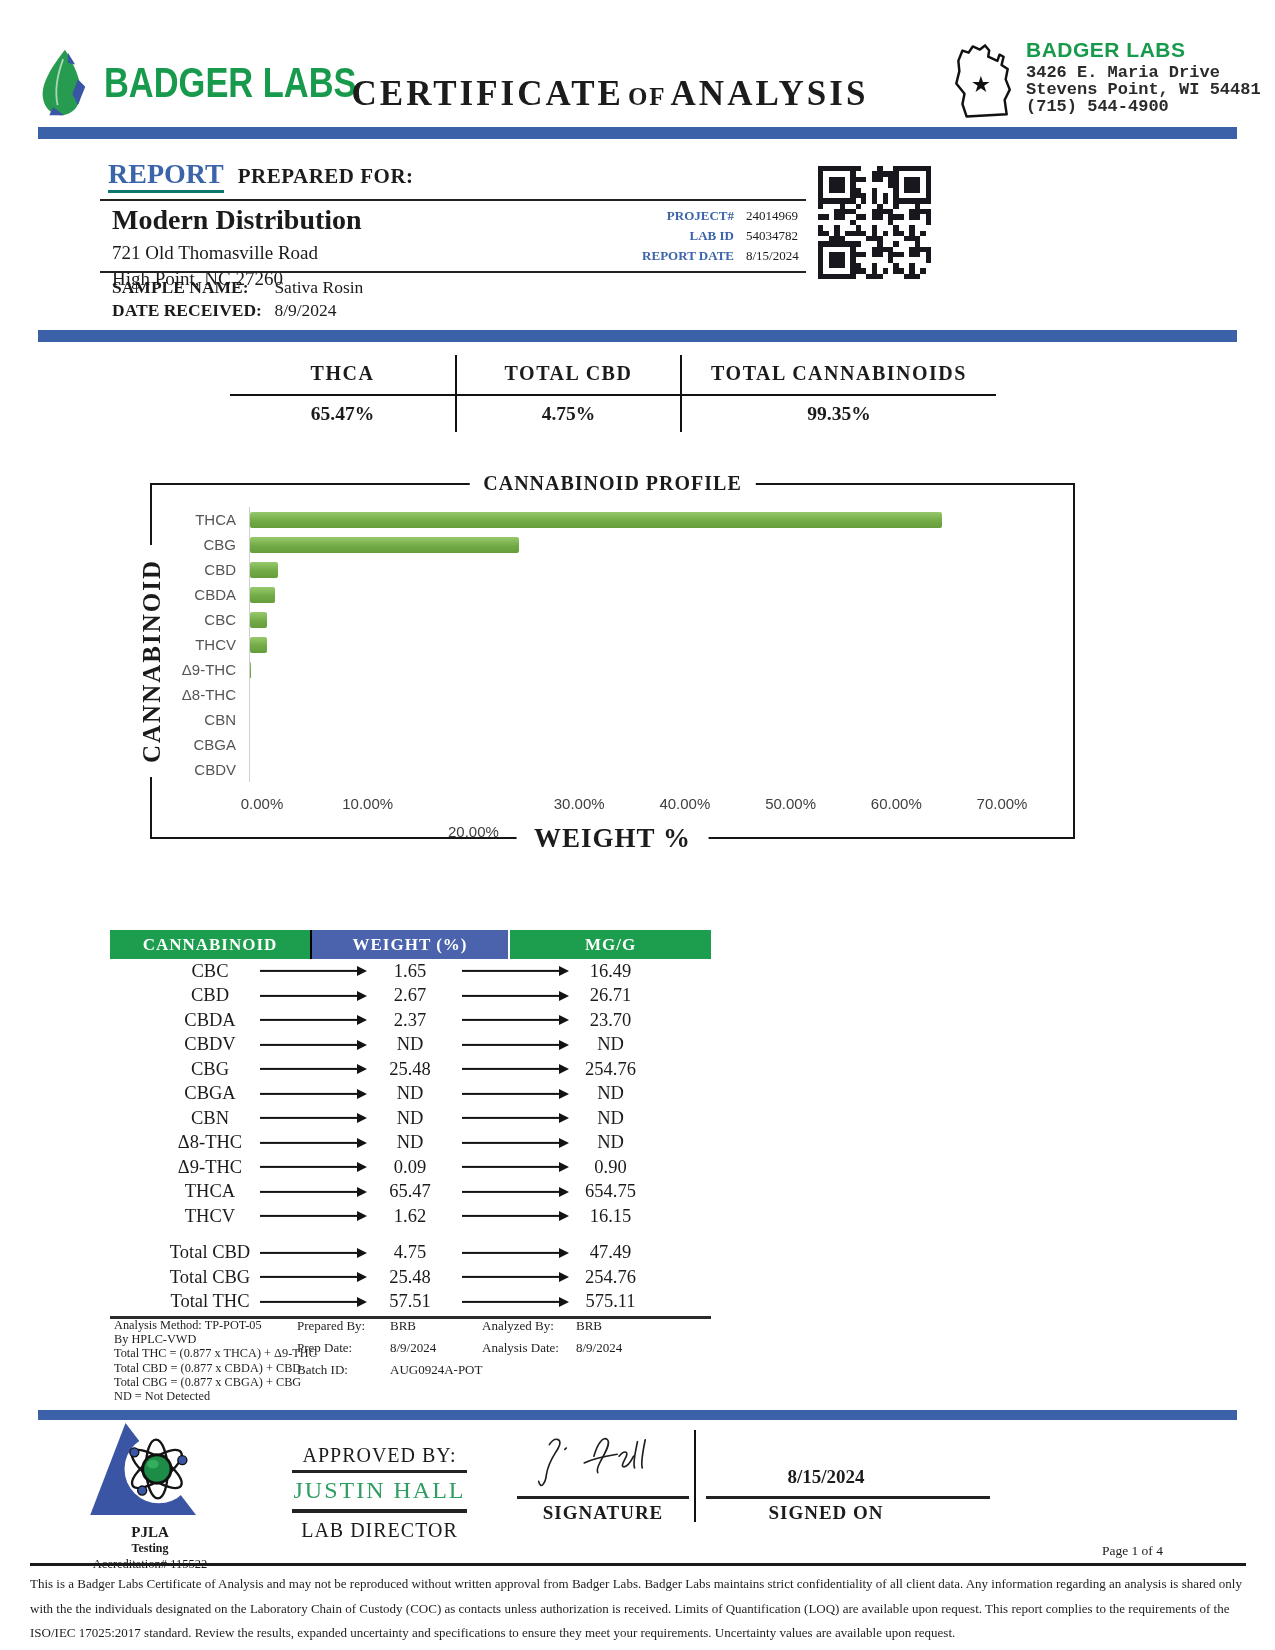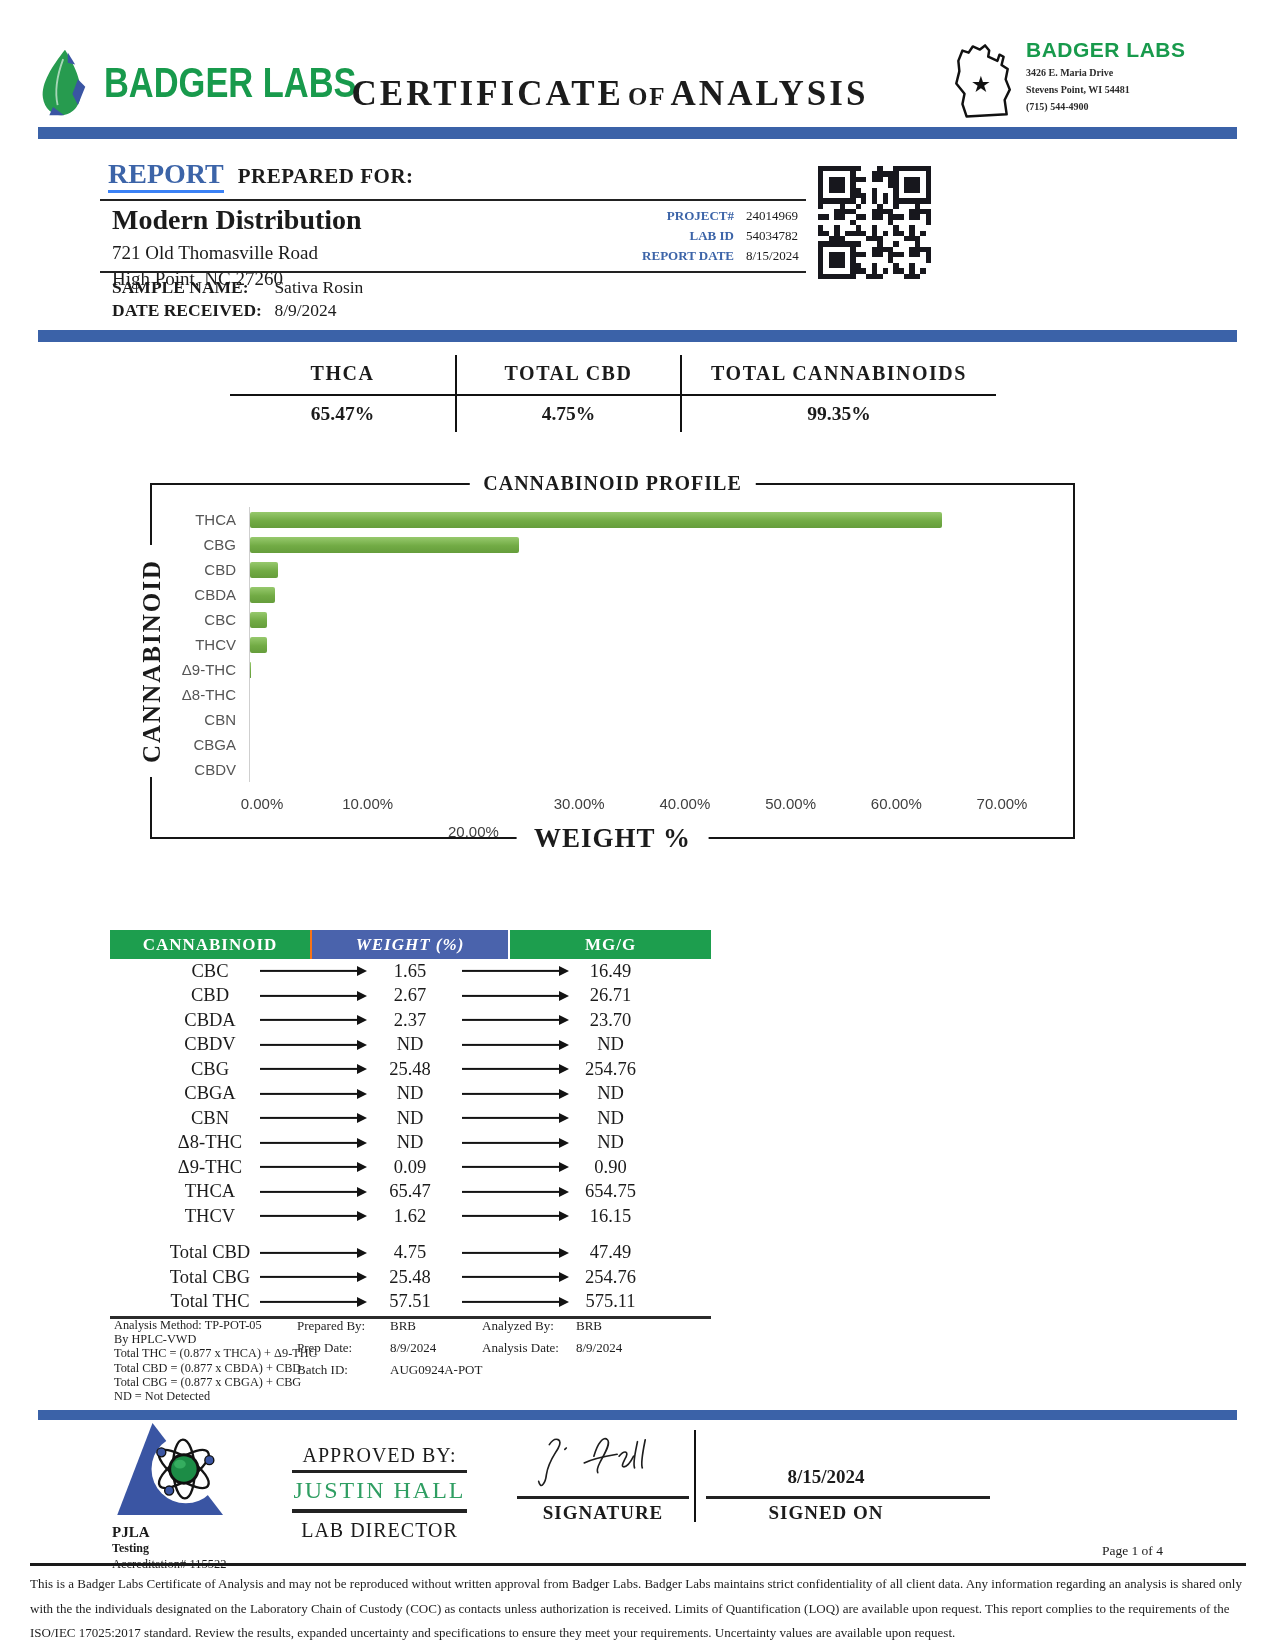--- a/index.html
+++ b/index.html
@@ -11,27 +11,27 @@
   .hdr-left { position:absolute; left:36px; top:48px; display:flex; align-items:center; gap:10px; }
   .logotext { font-family:"Liberation Sans", sans-serif; font-weight:700; font-size:42px;
               color:#189a4c; transform:scaleX(.82); transform-origin:left center; white-space:nowrap; }
   .hdr-title { position:absolute; left:330px; top:74px; width:560px; text-align:center;
                font-weight:700; color:#1c1c1c; white-space:nowrap; }
   .hdr-title .big { font-size:35px; letter-spacing:3px; }
   .hdr-title .small { font-size:25px; letter-spacing:2px; }
   .hdr-right { position:absolute; left:946px; top:38px; display:flex; gap:8px; align-items:flex-start; }
   .hdr-right .labname { font-family:"Liberation Sans", sans-serif; font-weight:700; font-size:21px;
                         color:#189a4c; letter-spacing:.5px; }
-  .hdr-right .addr { font-family:Liberation Serif, serif; font-weight:700; font-size:10px;
+  .hdr-right .addr { font-family:Liberation Mono, monospace; font-weight:700; font-size:17px;
                      color:#2b2b2b; line-height:17px; margin-top:2px; }
   .bluebar { position:absolute; left:38px; width:1199px; height:12px; background:#3b62a8; }
 
   
   .report-title { position:absolute; left:108px; top:158px; white-space:nowrap; }
-  .rt-blue { color:#3c64a8; font-weight:700; font-size:28px; border-bottom:3px solid #3b82f6; padding-bottom:1px; }
+  .rt-blue { color:#3c64a8; font-weight:700; font-size:28px; border-bottom:3px solid #0f766e; padding-bottom:1px; }
   .rt-black { color:#1c1c1c; font-weight:700; font-size:21px; margin-left:10px; letter-spacing:.5px; }
   .hline { position:absolute; background:#222; height:2px; }
   .client { position:absolute; left:112px; top:204px; }
   .client .name { font-size:28px; font-weight:700; margin-bottom:4px; }
   .client .a { font-size:19px; line-height:26px; }
   .projinfo { position:absolute; left:600px; top:208px; display:grid; grid-template-columns:124px auto;
               column-gap:12px; row-gap:4px; font-size:13px;margin-left:10px; }
   .projinfo .lbl { color:#3c64a8; font-weight:700; text-align:right; }
   .qr { position:absolute; left:818px; top:166px; width:113px; height:113px; display:grid;
         grid-template-columns:repeat(21,1fr); grid-template-rows:repeat(21,1fr); }
@@ -64,37 +64,37 @@
          background:linear-gradient(180deg,#97c96d 0%,#72ab45 55%,#659d3b 100%); }
   .xticks { position:relative; margin-left:110px; height:20px; margin-top:13px;
             font-family:"Liberation Sans", sans-serif; font-size:15px; color:#3f3f3f; }
   .tick { position:absolute; transform:translateX(-50%); white-space:nowrap; }
 
   
   .dtable { position:absolute; left:110px; top:930px; width:601px; }
   .thead { display:grid; grid-template-columns:200px 200px 201px; }
   .th { height:29px; display:flex; align-items:center; justify-content:center; color:#fff;
         font-weight:700; font-size:17px; letter-spacing:1px; }
-  .th.g { background:#1d9e4e; } .th.b { background:#4a63ac; border-left:2px solid #f97316; border-right:2px solid #fff;font-style:italic; }
+  .th.g { background:#1d9e4e; } .th.b { background:#4a63ac; border-left:2px solid #000000; border-right:2px solid #fff; }
   .tr { position:relative; display:grid; grid-template-columns:200px 200px 201px; height:24.5px;
         align-items:center; font-size:18.5px; }
   .td { text-align:center; }
   .arr { position:absolute; top:50%; height:2.2px; background:#131313; transform:translateY(-50%); }
   .arr::after { content:''; position:absolute; right:-9px; top:50%; transform:translateY(-50%);
                 border-left:10px solid #131313; border-top:5.5px solid transparent; border-bottom:5.5px solid transparent; }
   .a1 { left:150px; width:98px; } .a2 { left:352px; width:98px; }
   .totals { margin-top:12px; border-bottom:3px solid #2b2b2b; padding-bottom:2px; }
 
   
   .fnotes { position:absolute; left:114px; top:1318px; width:640px; font-size:13px; color:#1e1e1e; }
   .fn-left { position:absolute; left:0; top:0; font-size:12.3px; line-height:14.2px; white-space:nowrap; }
   .fn { position:absolute; white-space:nowrap; }
 
   
-  .pjla { position:absolute; left:112px; top:1420px; width:132px; }
+  .pjla { position:absolute; left:84px; top:1420px; width:132px; text-align:center; }
   .pjla .t1 { font-weight:700; font-size:15px; margin-top:2px; }
   .pjla .t2 { font-weight:700; font-size:12px; }
   .pjla .t3 { font-size:12.5px; margin-top:1px; }
   .approved { position:absolute; left:292px; top:1444px; width:175px; text-align:center; }
   .approved .ap { font-size:20px; letter-spacing:1px; white-space:nowrap; }
   .approved .l1 { height:3px; background:#222; margin:3px 0 4px; }
   .approved .nm { font-size:24px; letter-spacing:2px; color:#2f9e62; white-space:nowrap; }
   .approved .l2 { height:3.5px; background:#222; margin:5px 0 6px; }
   .approved .ttl { font-size:20px; letter-spacing:1px; white-space:nowrap; }
   .sig-img { position:absolute; left:528px; top:1432px; }

